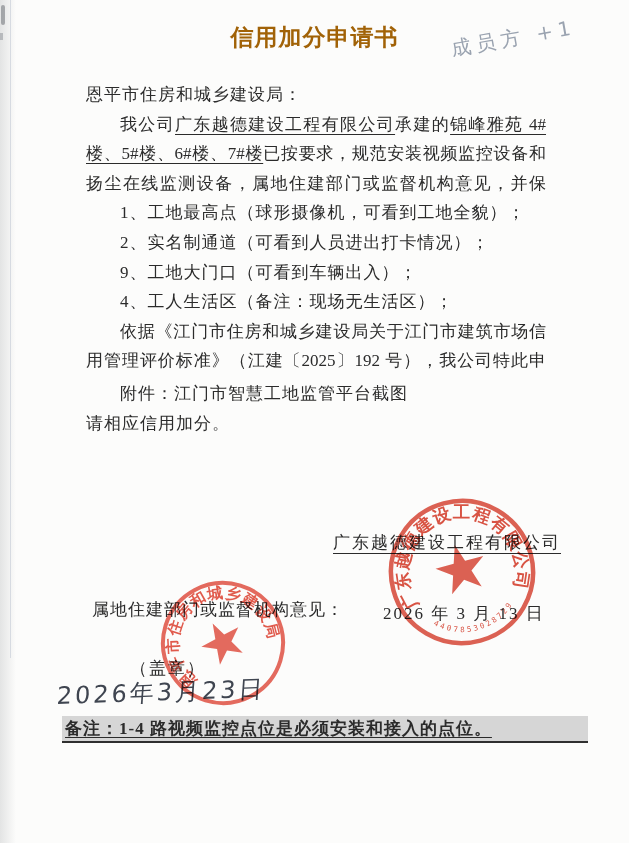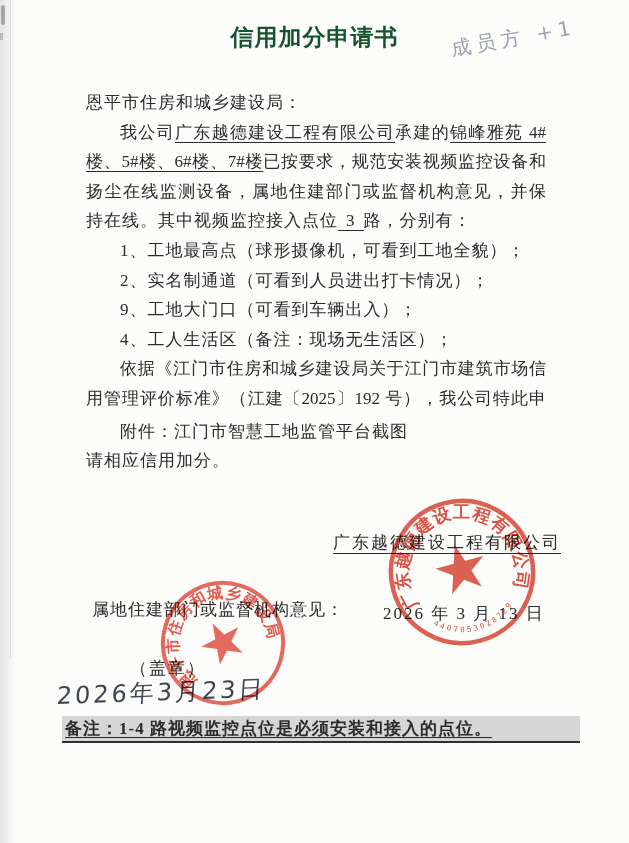--- a/index.html
+++ b/index.html
@@ -12,29 +12,29 @@
   
   .edge-left{position:absolute;left:0;top:0;width:16px;height:100%;
     background:linear-gradient(to right,#e3e4e4,rgba(255,255,255,0));}
   .fold-line{position:absolute;left:10px;top:0;width:1px;height:78%;
     background:rgba(150,162,185,0.30);}
   .speck1{position:absolute;left:1px;top:5px;width:4px;height:20px;background:#6b6f74;opacity:.55;border-radius:2px;}
   .speck2{position:absolute;left:0px;top:33px;width:3px;height:7px;background:#8a8e93;opacity:.5;}
   .title{
     position:absolute;left:0;top:22px;width:629px;margin:0;
     text-align:center;font-family:Liberation Sans, sans-serif;
-    font-size:23px;font-weight:bold;letter-spacing:1px;color:#14532d;
+    font-size:23px;font-weight:bold;letter-spacing:1px;color:#a16207;
   }
   .pencil-note{
     position:absolute;left:449px;top:36px;width:160px;
     font-family:"DejaVu Sans",sans-serif;font-size:20px;letter-spacing:5px;
     color:#9aa3b0;transform:rotate(-10deg);transform-origin:left top;
   }
   .body-block{
-    position:absolute;left:86px;top:88px;width:460px;
+    position:absolute;left:86px;top:80px;width:460px;
     font-size:17px;line-height:29.6px;letter-spacing:1px;
   }
   .line{height:29.6px;white-space:nowrap;}
   .fj{white-space:normal;text-align:justify;text-align-last:justify;letter-spacing:0;}
   .ind2{text-indent:34px;}
   .item{padding-left:34px;}
   .u{text-decoration:underline;text-underline-offset:4px;text-decoration-thickness:1px;}
   .blank-fill{border-bottom:1px solid #2b2b2b;padding:0 8px;}
   .attach{margin-top:3px;}
   .sig-company{
@@ -46,21 +46,21 @@
   .stamp-hint{position:absolute;left:130px;top:657px;font-size:17px;letter-spacing:2px;}
   .hand-date{
     position:absolute;left:58px;top:680px;
     font-family:"DejaVu Sans",sans-serif;font-size:24px;letter-spacing:3px;
     color:#3f4550;transform:rotate(-2deg) skewX(-6deg);transform-origin:left top;
   }
   .footnote{
     position:absolute;left:62px;top:716px;width:509px;
     background:#d6d6d6;border-bottom:2px solid #2f2f2f;
     font-size:17px;font-weight:bold;letter-spacing:1px;line-height:23px;
-    padding:1px 6px 1px 3px;
+    padding:1px 14px 1px 3px;
   }
   .footnote span{text-decoration:underline;text-underline-offset:3px;}
   .seal{position:absolute;mix-blend-mode:multiply;opacity:.88;}
   .seal-company{left:382px;top:492px;transform:rotate(-15deg);}
   .seal-bureau{left:153px;top:573px;transform:rotate(-28deg);}
 </style>
 </head>
 <body>
 
 <div class="page">
@@ -76,21 +76,20 @@
 
   <div class="body-block">
     <div class="line">恩平市住房和城乡建设局：</div>
 
     <div class="line fj ind2"><span>我公司</span><span class="u">广东越德建设工程有限公司</span><span>承建的</span><span class="u">锦峰雅苑 4#</span></div>
 
     <div class="line fj"><span class="u">楼、5#楼、6#楼、7#楼</span><span>已按要求，规范安装视频监控设备和</span></div>
 
     <div class="line fj"><span>扬尘在线监测设备，属地住建部门或监督机构意见，并保</span></div>
 
-    <div class="line"><span>持在线。其中视频监控接入点位</span><span class="blank-fill">3</span><span>路，分别有：</span></div>
 
     <div class="line item">1、工地最高点（球形摄像机，可看到工地全貌）；</div>
     <div class="line item">2、实名制通道（可看到人员进出打卡情况）；</div>
     <div class="line item">9、工地大门口（可看到车辆出入）；</div>
     <div class="line item">4、工人生活区（备注：现场无生活区）；</div>
 
     <div class="line fj ind2"><span>依据《江门市住房和城乡建设局关于江门市建筑市场信</span></div>
     <div class="line fj"><span>用管理评价标准》（江建〔2025〕192 号），我公司特此申</span></div>
     <div class="line ind2 attach">附件：江门市智慧工地监管平台截图</div>
 

